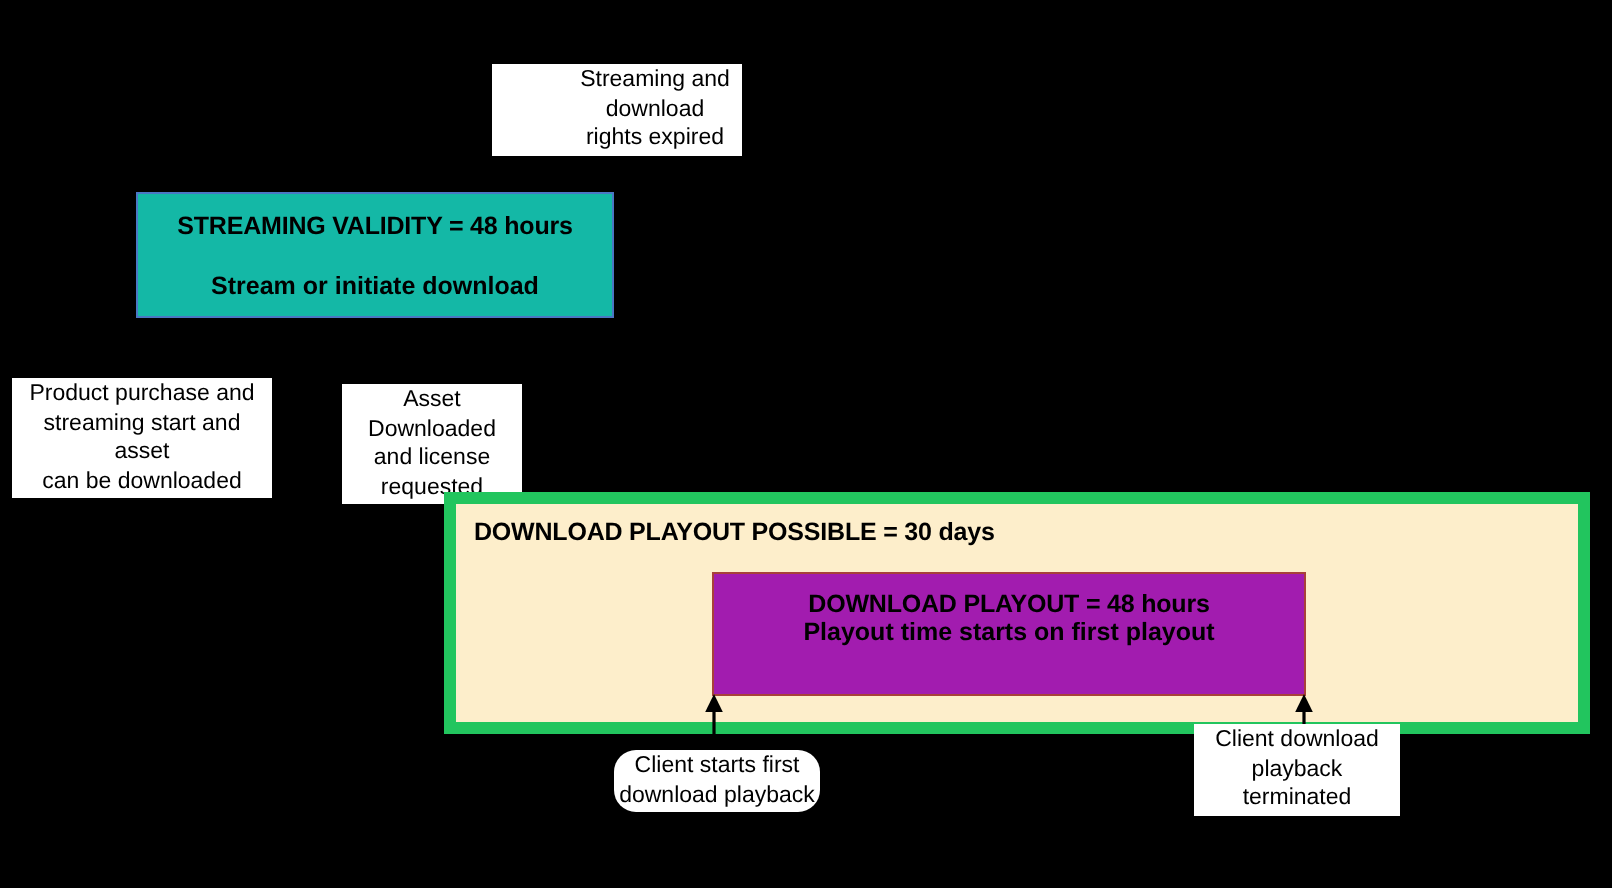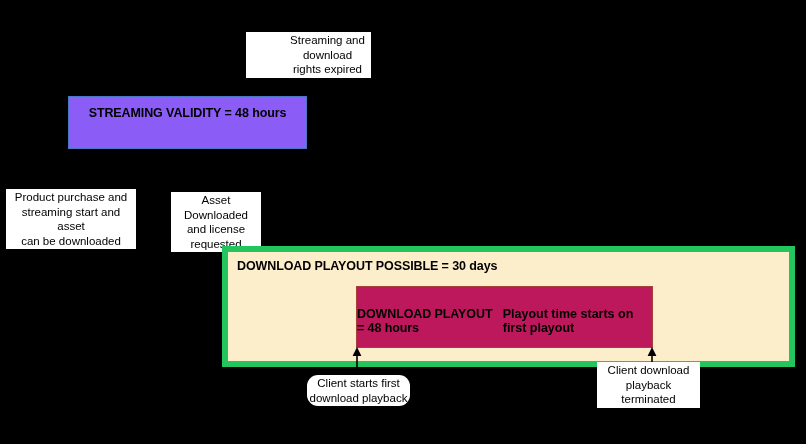--- a/index.html
+++ b/index.html
@@ -43,22 +43,22 @@
   .phase-box .sub {
     font-weight: bold;
     color: #000000;
   }
 
   
   #streaming-validity-box {
     left: 68px;
     top: 96px;
     width: 239px;
-    height: 53px;
-    background: #8b5cf6;
+    height: 63px;
+    background: #14b8a6;
     border: 1px solid #4a77c4;
     display: flex;
     flex-direction: column;
     align-items: center;
     padding-top: 9px;
   }
   #streaming-validity-box .ttl {
     font-size: 12.5px;
     letter-spacing: -0.1px;
   }
@@ -83,24 +83,24 @@
     font-size: 12.5px;
     letter-spacing: -0.1px;
   }
 
   
   #download-playout-box {
     left: 356px;
     top: 286px;
     width: 297px;
     height: 62px;
-    background: #be185d;
+    background: #a21caf;
     border: 1px solid #a8403a;
     display: flex;
-    flex-direction: row;
+    flex-direction: column;
     align-items: center;
     padding-top: 8px;
   }
   #download-playout-box .ttl {
     font-size: 12.5px;
     letter-spacing: -0.1px;
   }
   #download-playout-box .sub {
     font-size: 12.5px;
   }
@@ -124,20 +124,21 @@
 </head>
 <body>
 
 <div id="canvas">
 
   <div class="callout" id="rights-expired-label">Streaming and download
 rights expired</div>
 
   <div class="phase-box" id="streaming-validity-box">
     <div class="ttl">STREAMING VALIDITY = 48 hours</div>
+    <div class="sub">Stream or initiate download</div>
   </div>
 
   <div class="callout" id="product-purchase-label">Product purchase and
 streaming start and asset
 can be downloaded</div>
 
   <div class="callout" id="asset-downloaded-label">Asset Downloaded
 and license requested</div>
 
   <div class="phase-box" id="download-possible-box">

